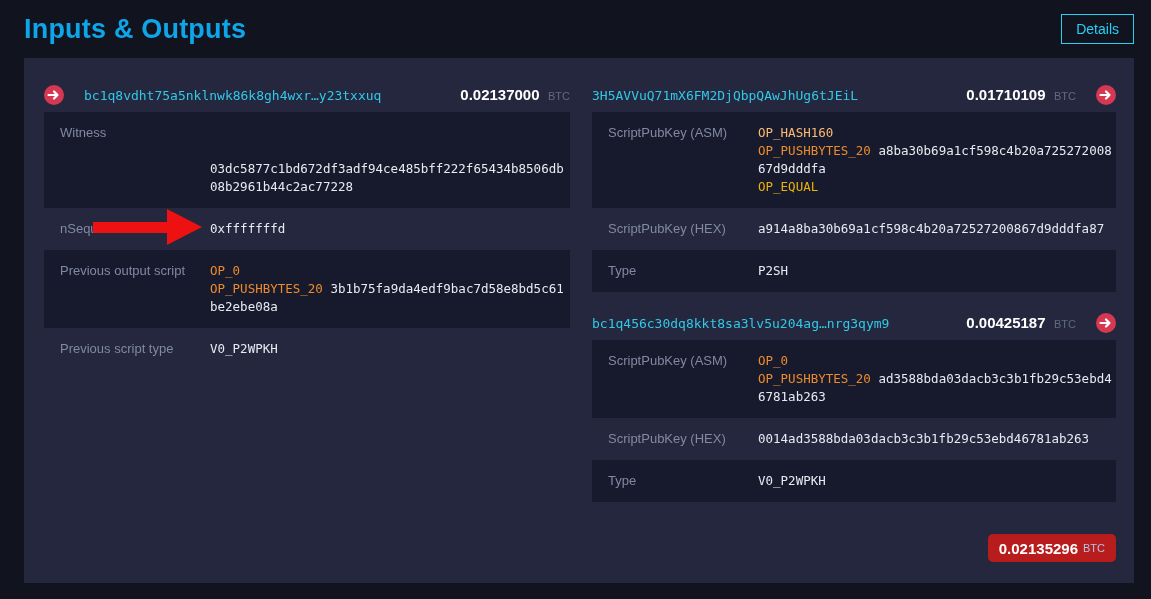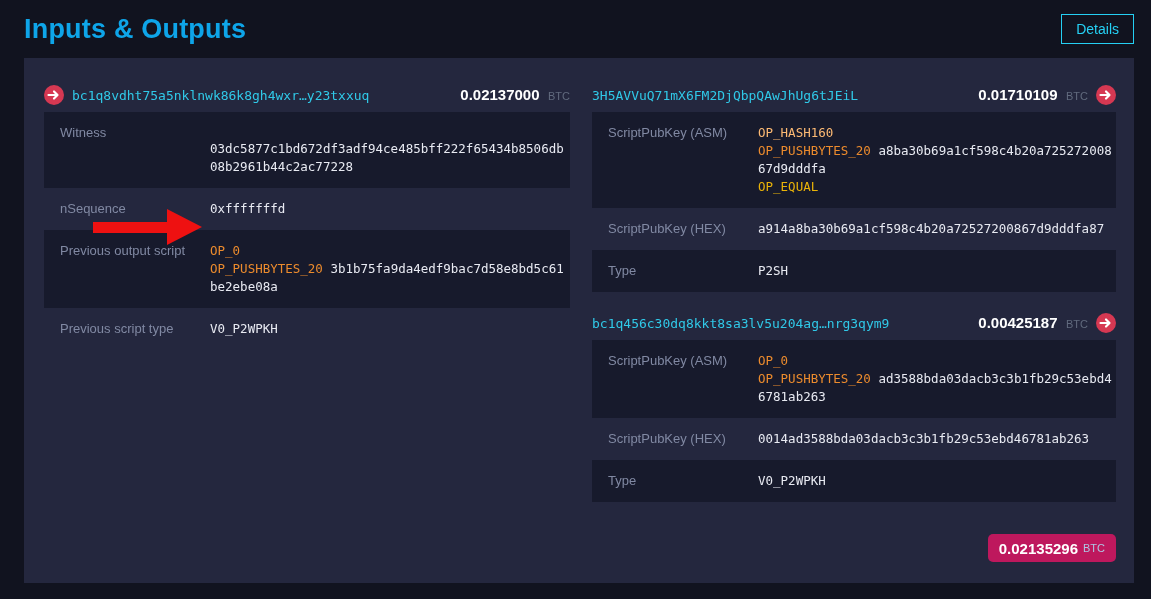--- a/index.html
+++ b/index.html
@@ -47,21 +47,21 @@
   .col { display:flex; flex-direction:column; }
   .col.left  { width:526px; }
   .col.right { width:524px; }
 
   
   .addr-row {
     display:flex;
     align-items:center;
     height:26px;
     margin-bottom:4px;
-    gap:8px;
+    gap:20px;
   }
   .io-icon {
     width:20px; height:20px;
     border-radius:50%;
     background:#d63852;
     display:inline-flex;
     align-items:center;
     justify-content:center;
     flex:0 0 20px;
     cursor:pointer;
@@ -98,35 +98,35 @@
   .d-value {
     width:356px;
     flex:0 0 356px;
     font-family:"DejaVu Sans Mono", monospace;
     font-size:12.5px;
     line-height:18px;
     color:#e8eaf2;
     word-break:break-all;
   }
   .w-item { display:block; }
-  .w-item.spaced { margin-top:16px; }
+  .w-item.spaced { margin-top:36px; }
   .op-line { display:block; }
   .op-orange { color:#ec8b2d; }
   .op-red    { color:#fdba74; }
   .op-blue   { color:#eab308; }
   .gap-between-outputs { height:18px; flex:0 0 18px; }
 
   
   .footer-row {
     margin-top:32px;
     display:flex;
     justify-content:flex-end;
   }
   .total-btn {
-    background:#be185d;
+    background:#b91c1c;
     border:none;
     border-radius:5px;
     padding:5px 11px;
     height:28px;
     display:inline-flex;
     align-items:center;
     cursor:pointer;
     font-family:"Liberation Sans", sans-serif;
   }
   .total-btn .num { font-size:15px; font-weight:700; color:#ffffff; }

